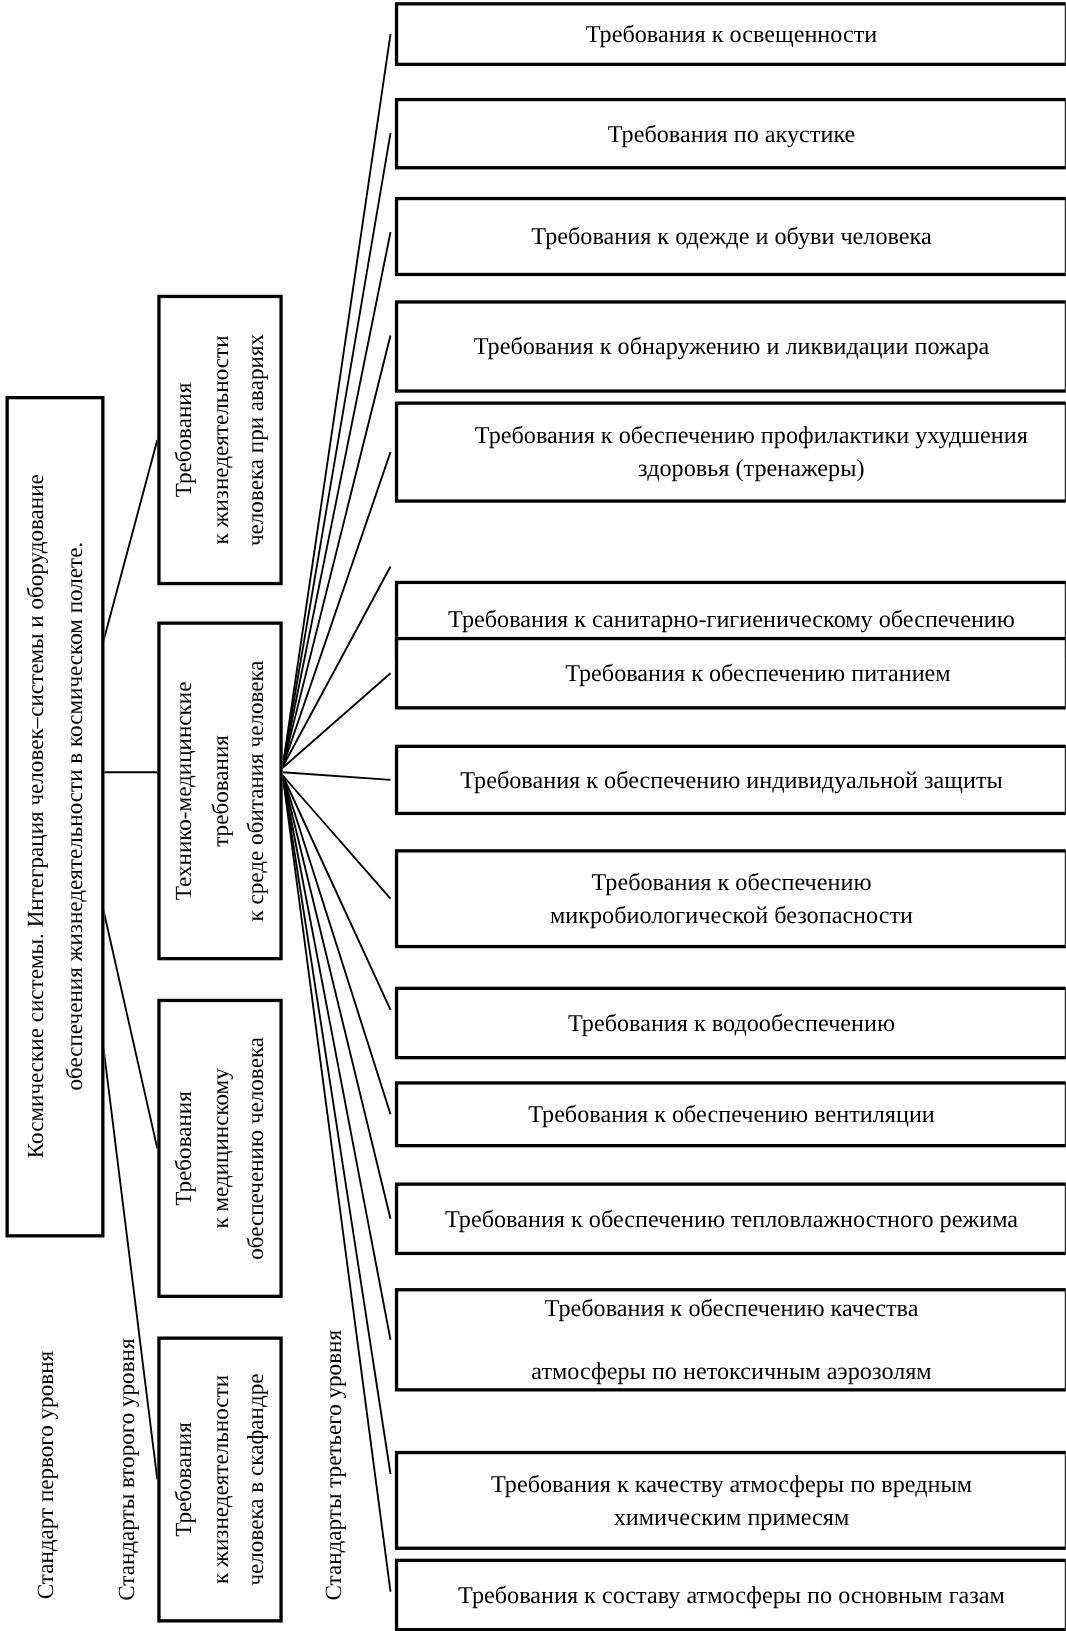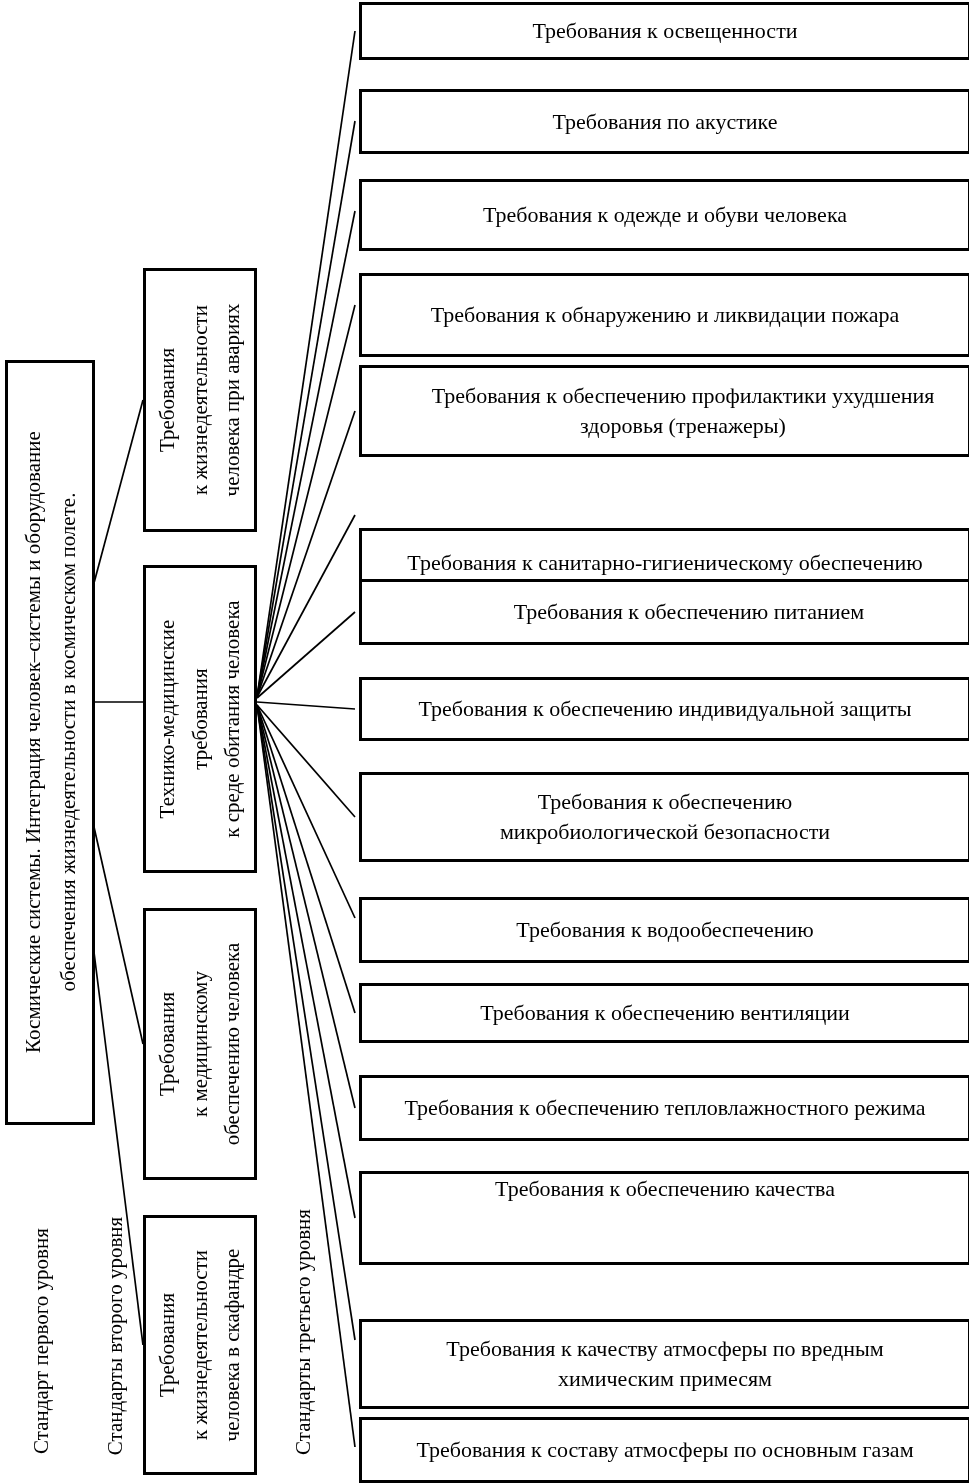--- a/index.html
+++ b/index.html
@@ -182,20 +182,21 @@
   <div class="box l3box" style="top:983px;height:60px;">
     <div class="line">Требования к обеспечению вентиляции</div>
     <div class="line"></div>
   </div>
   <div class="box l3box" style="top:1075px;height:66px;">
     <div class="line">Требования  к обеспечению тепловлажностного режима</div>
     <div class="line"></div>
   </div>
   <div class="box l3box" style="top:1171px;height:94px;justify-content:space-between;">
     <div class="line">Требования к обеспечению качества</div>
+    <div class="line">атмосферы  по нетоксичным аэрозолям</div>
   </div>
   <div class="box l3box" style="top:1295px;height:90px;margin-top:24px;">
     <div class="line">Требования к качеству атмосферы по вредным</div>
     <div class="line">химическим примесям</div>
   </div>
   <div class="box l3box" style="top:1417px;height:66px;text-align:center;">
     <div class="line">Требования к составу атмосферы по основным газам</div>
     <div class="line"></div>
   </div>
 

